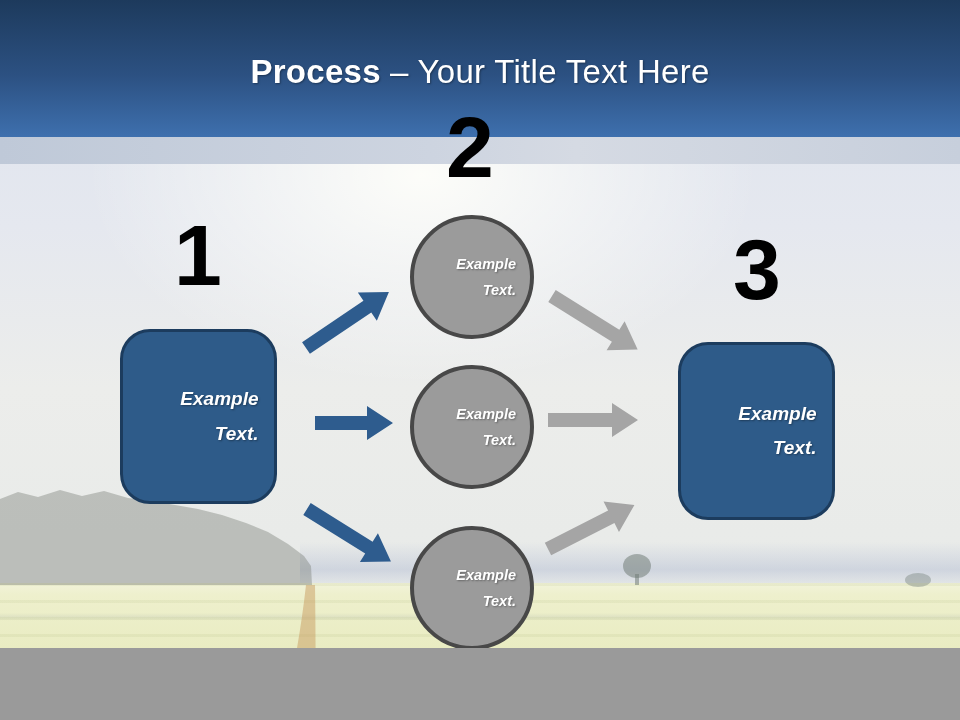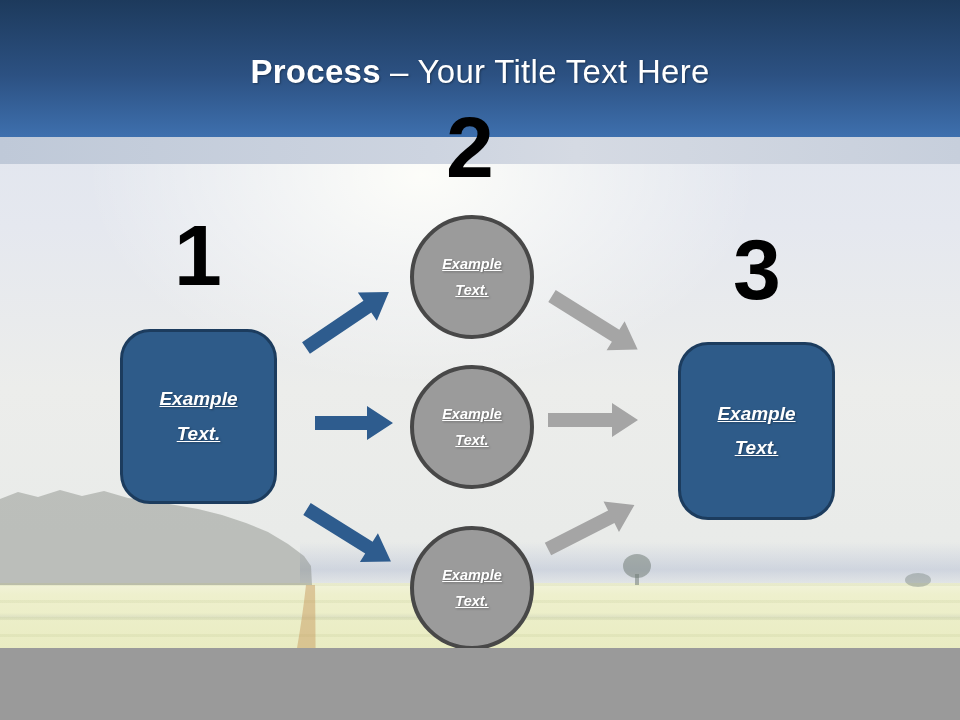--- a/index.html
+++ b/index.html
@@ -59,23 +59,22 @@
   #boxRight{left:678px;top:342px;height:178px;}
   .pcircle{
     position:absolute;width:124px;height:124px;border-radius:50%;box-sizing:border-box;
     background:var(--circle-fill);border:4px solid var(--circle-border);
     display:flex;align-items:center;justify-content:center;
   }
   #circTop{left:410px;top:215px;}
   #circMid{left:410px;top:365px;}
   #circBot{left:410px;top:526px;}
   .shape-label{
-    color:var(--shape-text);font-weight:700;font-style:italic;text-align:center;
+    color:var(--shape-text);font-weight:700;font-style:italic;text-align:right;
     text-shadow:1px 1px 2px rgba(0,0,0,.35);
-    text-decoration:underline;
   }
   .pbox .shape-label{font-size:19px;line-height:1.8;width:120px;}
   .pcircle .shape-label{font-size:14.5px;line-height:1.8;width:88px;}
   
   .arrows{position:absolute;inset:0;}
   .arrow-blue{fill:var(--arrow-blue);}
   .arrow-gray{fill:var(--arrow-gray);}
 </style>
 </head>
 <body>

